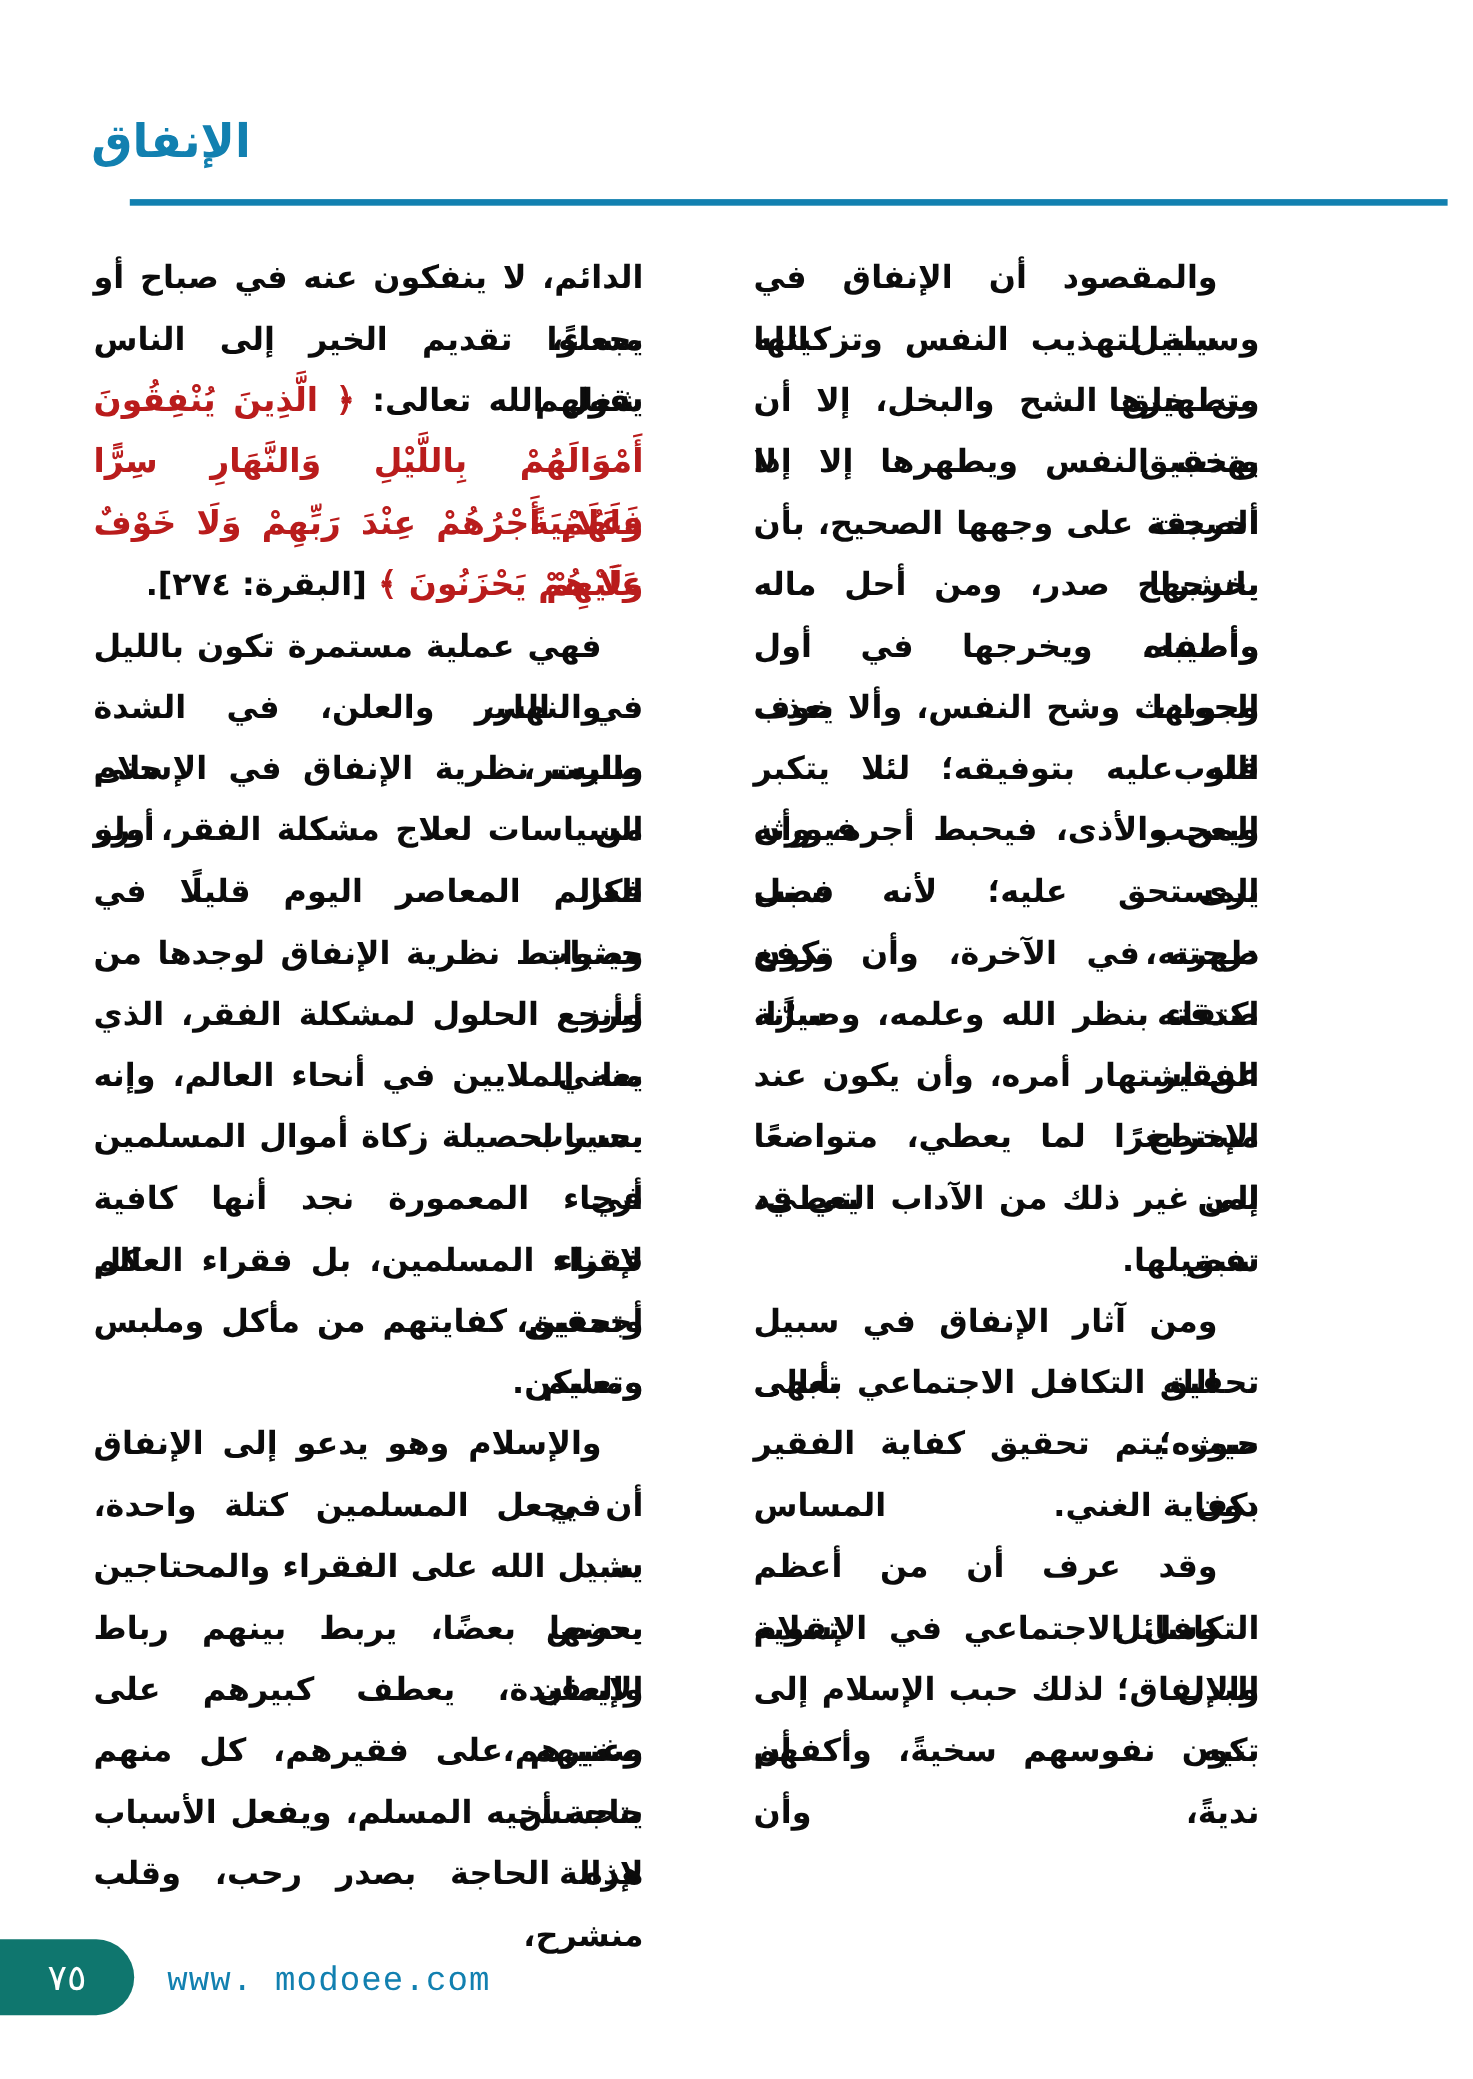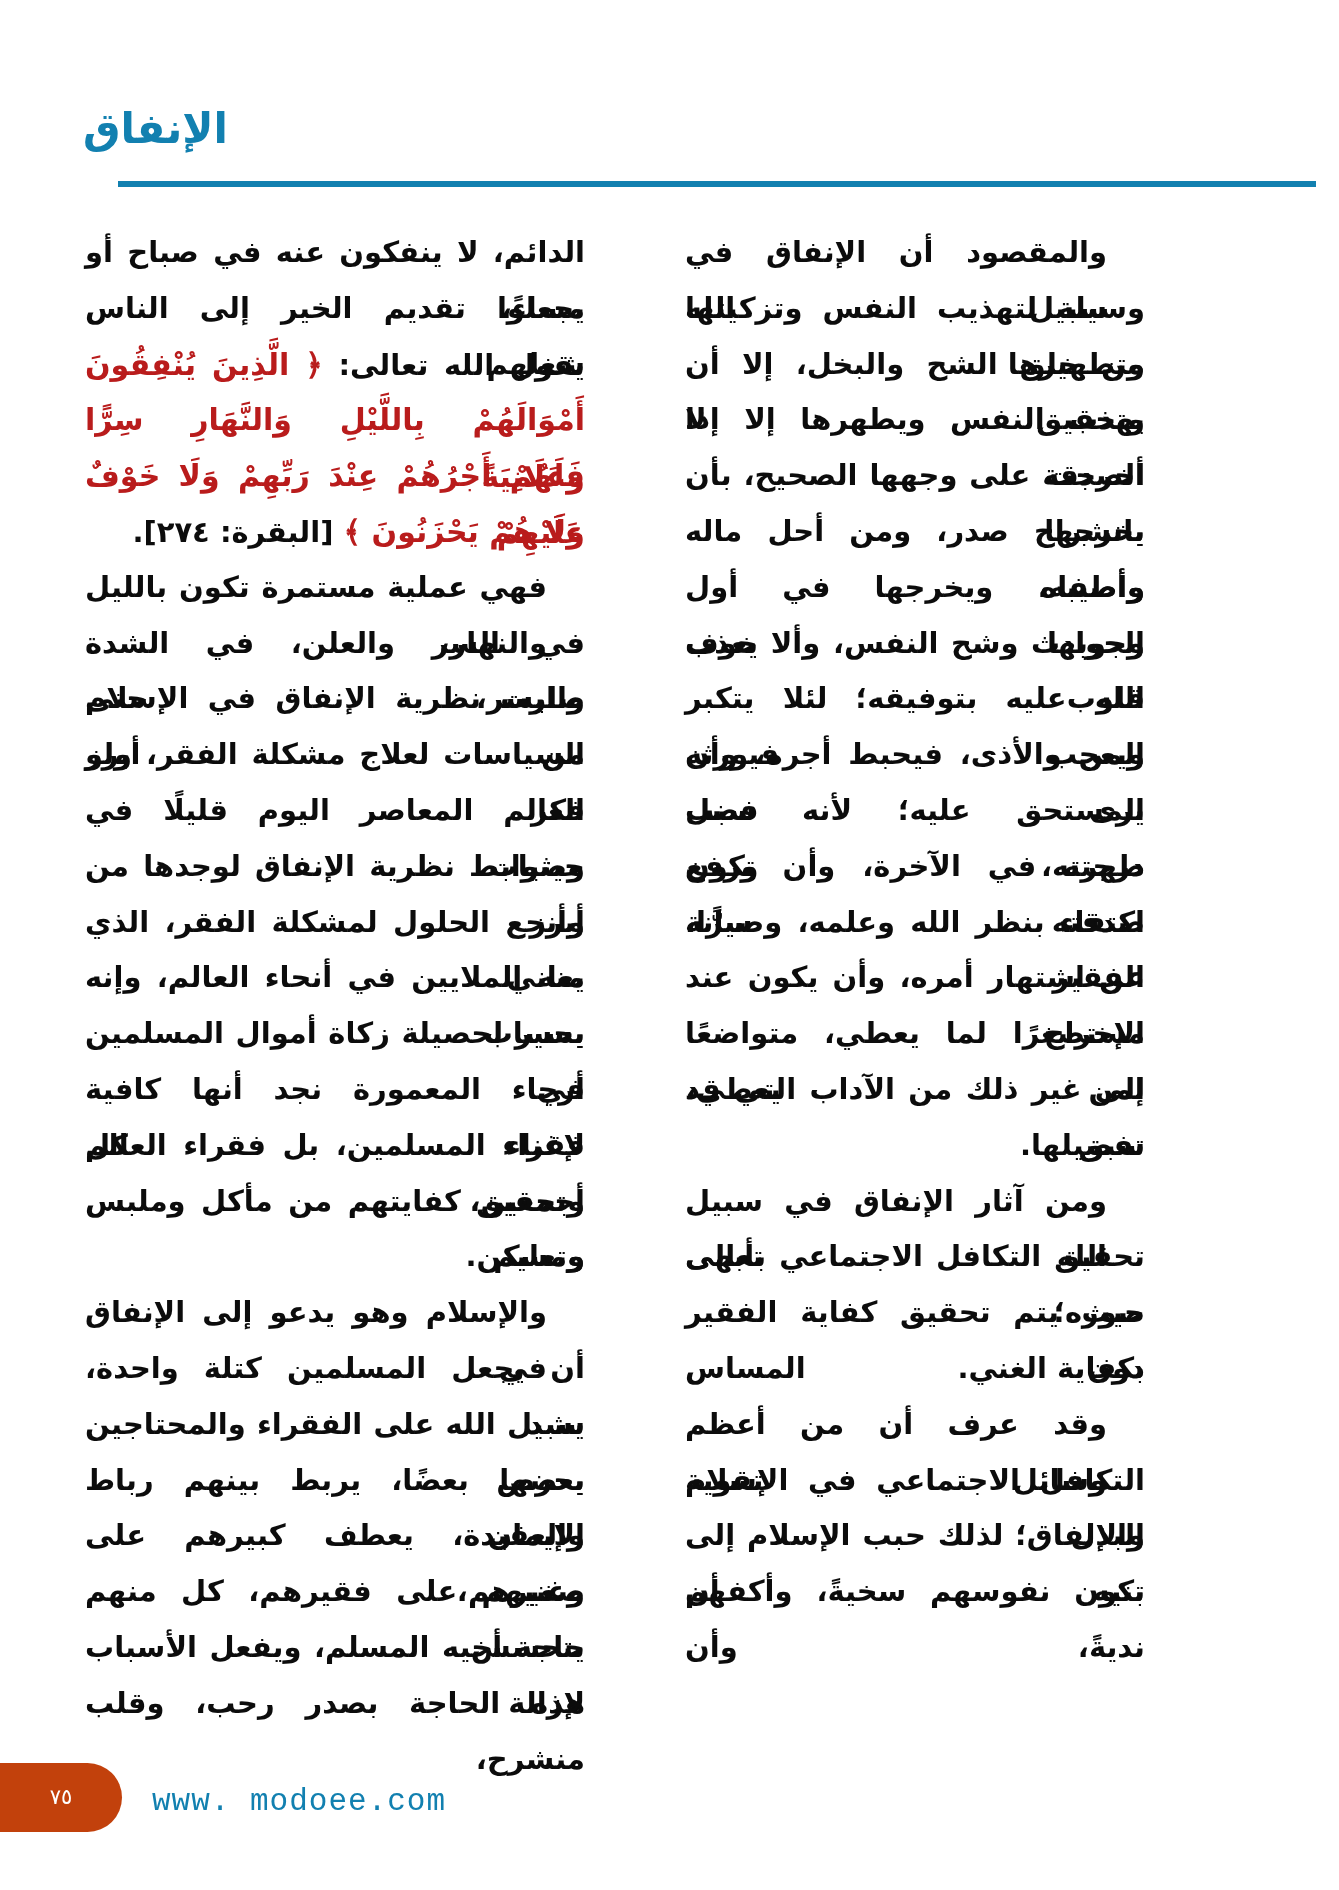--- a/index.html
+++ b/index.html
@@ -30,22 +30,22 @@
     text-align:right;
     overflow:visible;
     white-space:normal;
   }
   .ln.j{text-align:justify;text-align-last:justify;}
   .ln.ind{padding-right:38px;box-sizing:border-box;}
   .k{color:#0c0c0c;}
   .q{color:#b91c1c;font-size:30px;}
   .footer-badge{
     position:absolute;left:0;top:1763px;width:122px;height:69px;
-    background:#c2410c;border-radius:0 35px 35px 0;
-    color:#ffffff;font-size:21px;line-height:69px;text-align:center;
+    background:#0f766e;border-radius:0 35px 35px 0;
+    color:#ffffff;font-size:33px;line-height:69px;text-align:center;
     direction:rtl;
   }
   .footer-url{
     position:absolute;left:152px;top:1784px;
     font-size:31px;color:#1280b0;direction:ltr;letter-spacing:1px;font-family:Liberation Mono, monospace;
   }
 </style>
 </head>
 <body>
 

